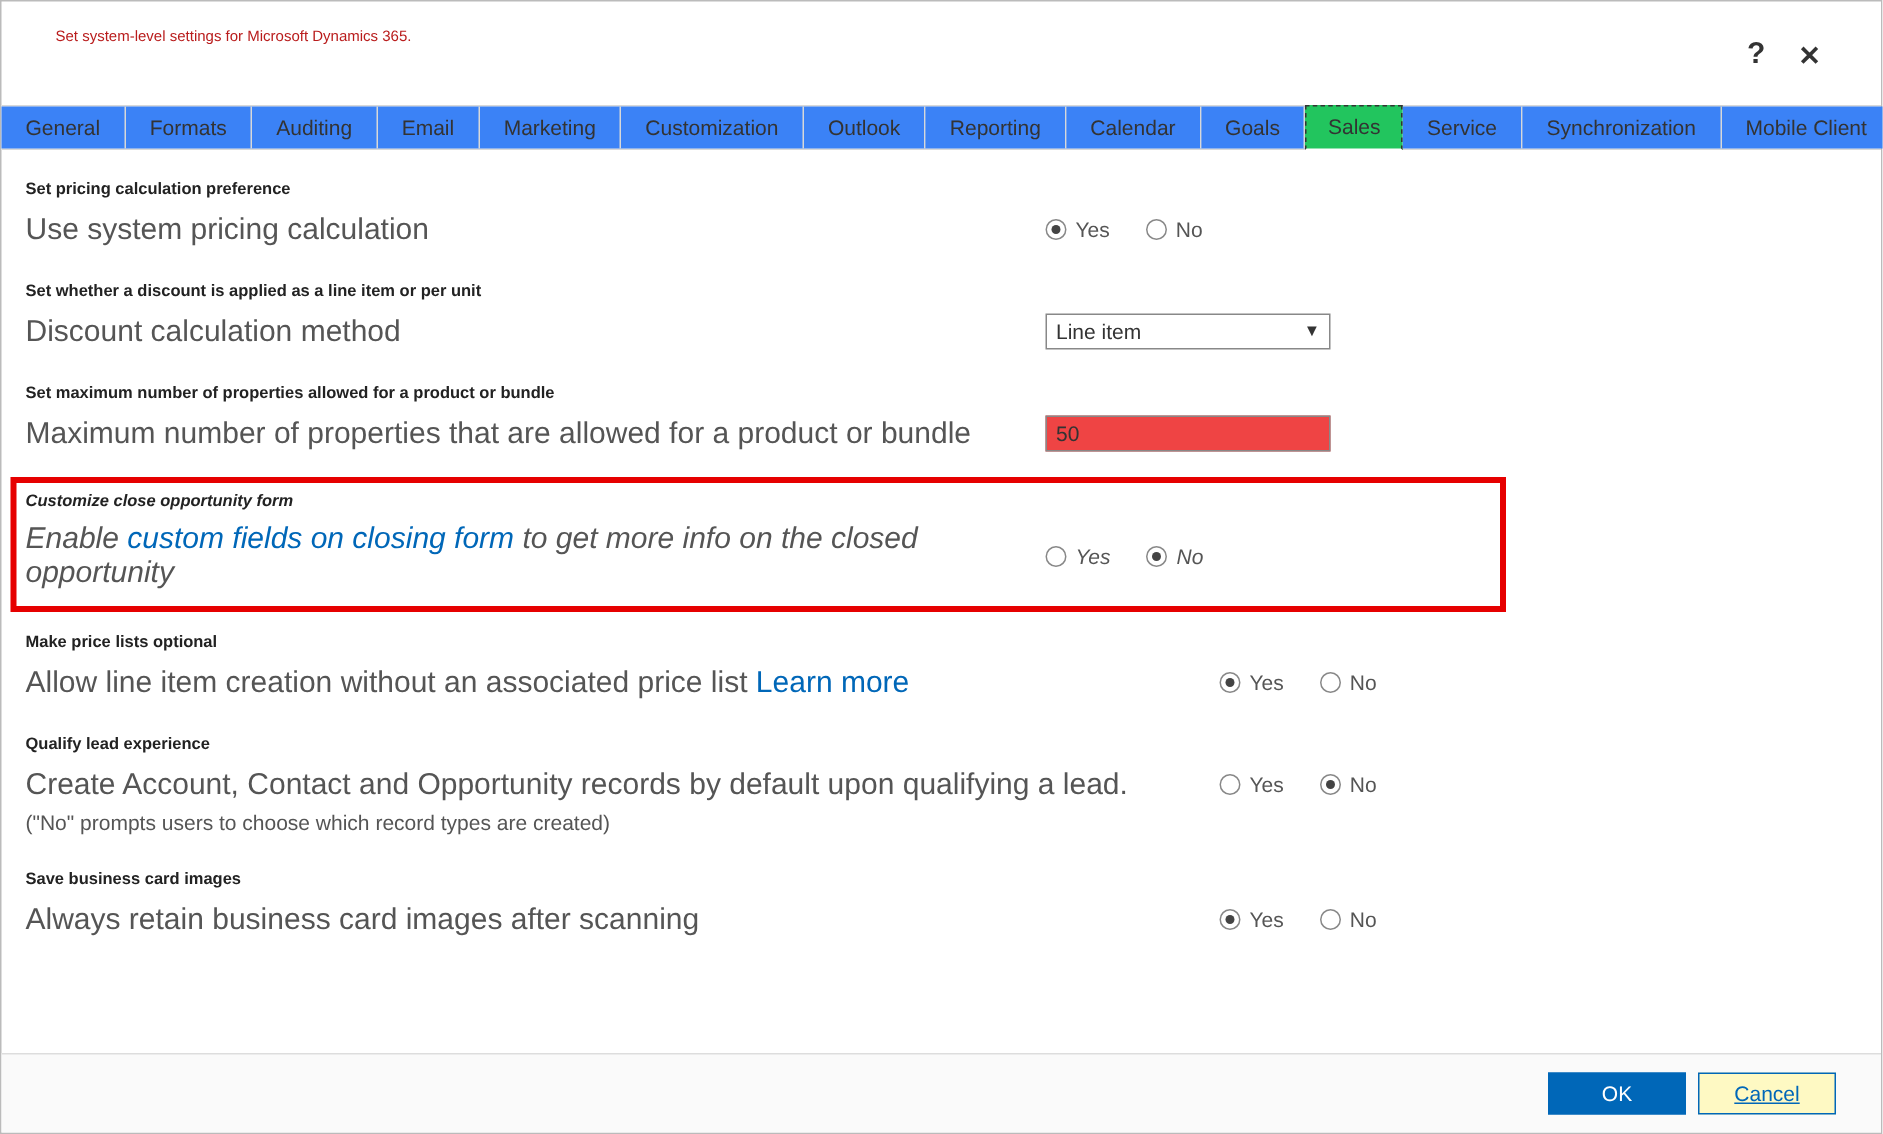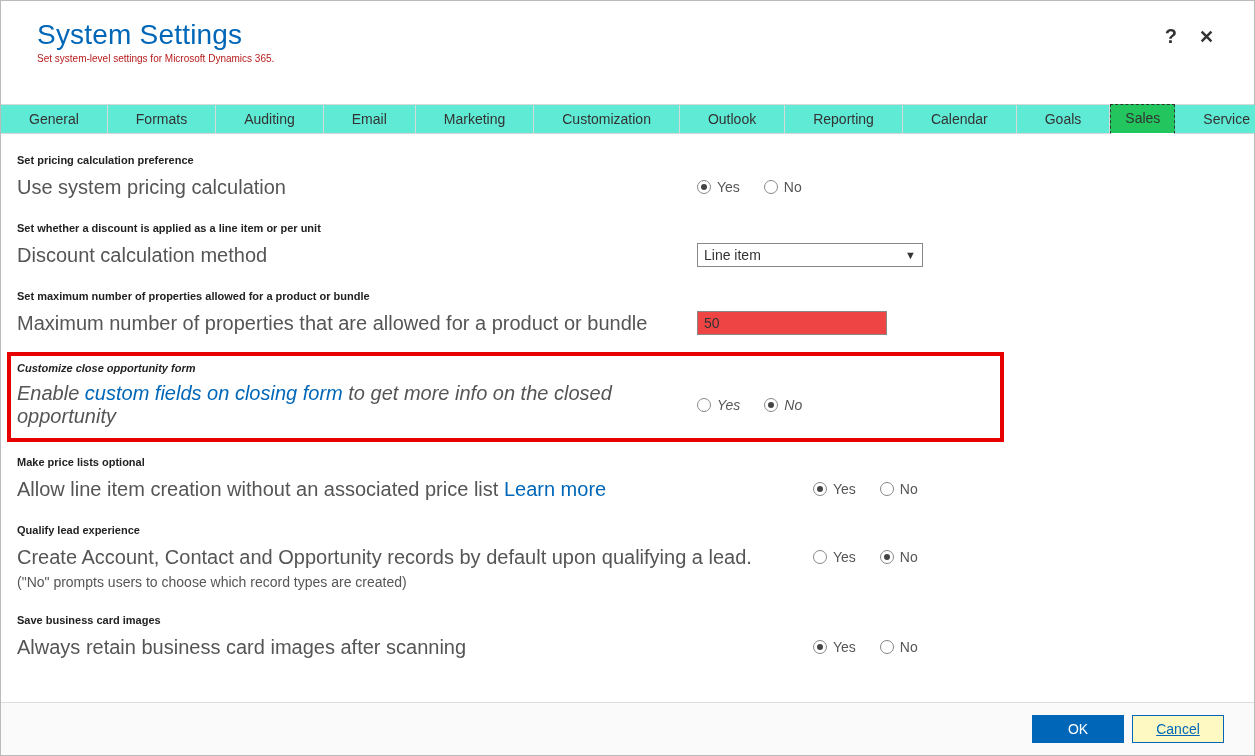--- a/index.html
+++ b/index.html
@@ -60,26 +60,26 @@
     line-height: 1;
   }
   .tabs {
     display: flex;
     border-top: 1px solid #d8d8d8;
     border-bottom: 1px solid #d8d8d8;
     background: #f3f3f3;
     margin-top: 26px;
   }
   .tab {
-    padding: 6px 28px;
+    padding: 6px 16px;
     font-size: 14px;
     color: #333;
     cursor: pointer;
     border-right: 1px solid #d8d8d8;
-    background: #5eead4;
+    background: #3b82f6;
     white-space: nowrap;
   }
   .tab:last-child { border-right: none; }
   .tab.active {
     background: #22c55e;
     border: 1px dashed #333;
     border-bottom: 1px solid #fff;
     margin-bottom: -1px;
     margin-top: -1px;
     padding: 5px 14px;
@@ -137,21 +137,21 @@
     content: "";
     width: 6px; height: 6px;
     border-radius: 50%;
     background: #444;
   }
   .radio-label {
     color: #555;
     margin-right: 18px;
   }
   .select {
-    width: 226px;
+    width: 190px;
     height: 24px;
     border: 1px solid #888;
     background: #fff;
     padding: 0 6px;
     font-size: 14px;
     color: #333;
     display: flex;
     align-items: center;
     justify-content: space-between;
     cursor: pointer;
@@ -215,21 +215,20 @@
   .content::-webkit-scrollbar { width: 18px; }
   .content::-webkit-scrollbar-track { background: #f1f1f1; }
   .content::-webkit-scrollbar-thumb { background: #c8c8c8; }
 </style>
 </head>
 <body>
 
 <div class="window">
 
   <div class="header">
-    <div class="title">System Settings</div>
     <div class="subtitle">Set system-level settings for Microsoft Dynamics 365.</div>
     <div class="header-icons">
       <span class="help-icon">?</span>
       <span class="close-icon">✕</span>
     </div>
   </div>
 
   <div class="tabs">
     <div class="tab">General</div>
     <div class="tab">Formats</div>

